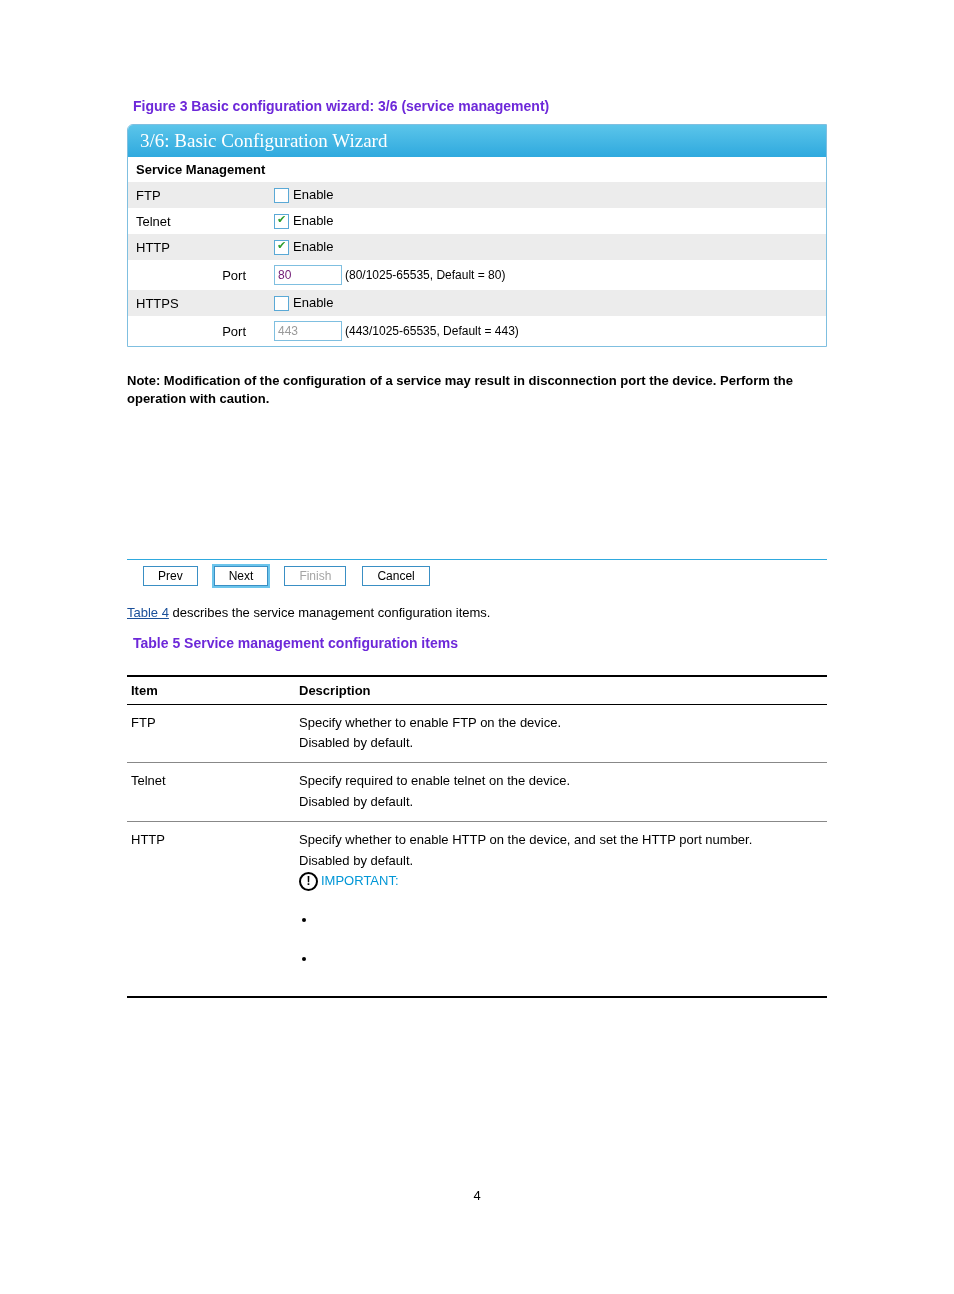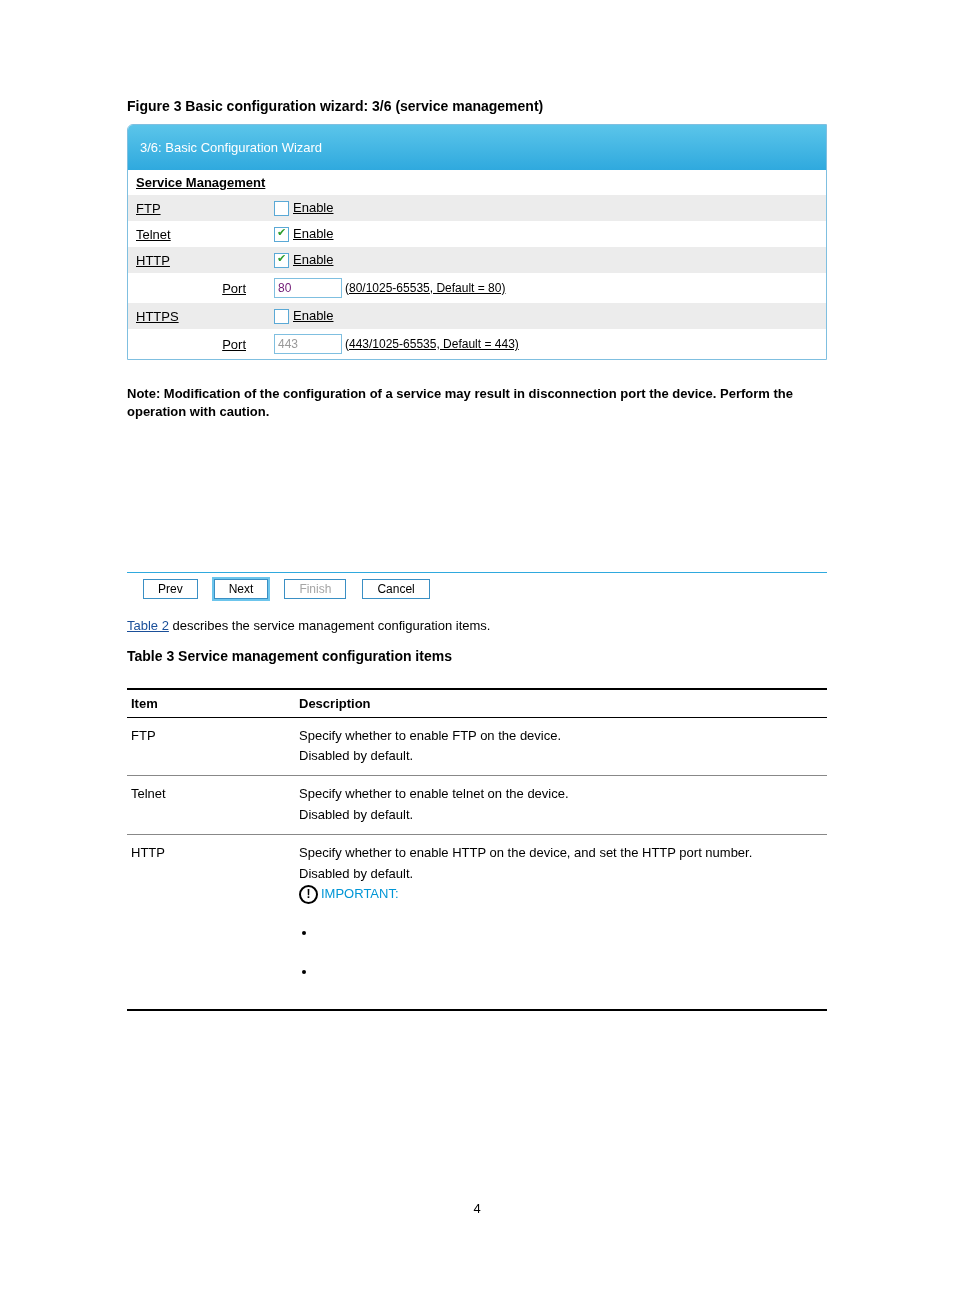--- a/index.html
+++ b/index.html
@@ -9,41 +9,41 @@
     background: #fff;
     margin: 0;
     padding: 0;
   }
   .page {
     width: 700px;
     margin: 0 auto;
     padding: 90px 20px 40px 20px;
   }
   .fig-caption, .tab-caption {
-    color: #000000;
+    color: #6d28d9;
     font-weight: bold;
     font-size: 14px;
-    margin: 8px 0 10px 0;
+    margin: 8px 0 10px 6px;
   }
   .wizard-box {
     border: 1px solid #7fbfe0;
     border-radius: 6px 0 0 0;
     overflow: hidden;
     margin-bottom: 6px;
   }
   .wizard-header {
     background: linear-gradient(#5bc5ea, #2fa9de);
     color: #fff;
-    font-size: 13px;
-    padding: 15px 12px;
+    font-size: 19px;
+    padding: 5px 12px;
+    font-family: Liberation Serif, serif;
   }
   .svc-table {
     width: 100%;
     border-collapse: collapse;
-    text-decoration: underline;
   }
   .svc-table td {
     padding: 5px 8px;
     vertical-align: middle;
     font-size: 13px;
   }
   .svc-table tr.head td {
     font-weight: bold;
     background: #fff;
   }
@@ -245,42 +245,42 @@
   <div class="note">Note: Modification of the configuration of a service may result in disconnection port the device. Perform the operation with caution.</div>
 
   <div class="footer-bar">
     <button class="btn">Prev</button>
     <button class="btn highlight">Next</button>
     <button class="btn disabled">Finish</button>
     <button class="btn">Cancel</button>
   </div>
 
   <div class="body-text">
-    <span class="link">Table 2</span><span> describes the service management configuration items.</span>
+    <span class="link">Table 4</span><span> describes the service management configuration items.</span>
   </div>
 
-  <div class="tab-caption">Table 3 Service management configuration items</div>
+  <div class="tab-caption">Table 5 Service management configuration items</div>
 
   <table class="desc">
     <tbody>
         <tr>
       <th class="col-item">Item</th>
       <th>Description</th>
     </tr>
     <tr>
       <td>FTP</td>
       <td>
         <div>Specify whether to enable FTP on the device.</div>
         <div>Disabled by default.</div>
       </td>
     </tr>
     <tr>
       <td>Telnet</td>
       <td>
-        <div>Specify whether to enable telnet on the device.</div>
+        <div>Specify required to enable telnet on the device.</div>
         <div>Disabled by default.</div>
       </td>
     </tr>
     <tr class="last">
       <td>HTTP</td>
       <td>
         <div>Specify whether to enable HTTP on the device, and set the HTTP port number.</div>
         <div>Disabled by default.</div>
         <div class="important-row">
           <span class="excl-icon">!</span><span>IMPORTANT:</span>

